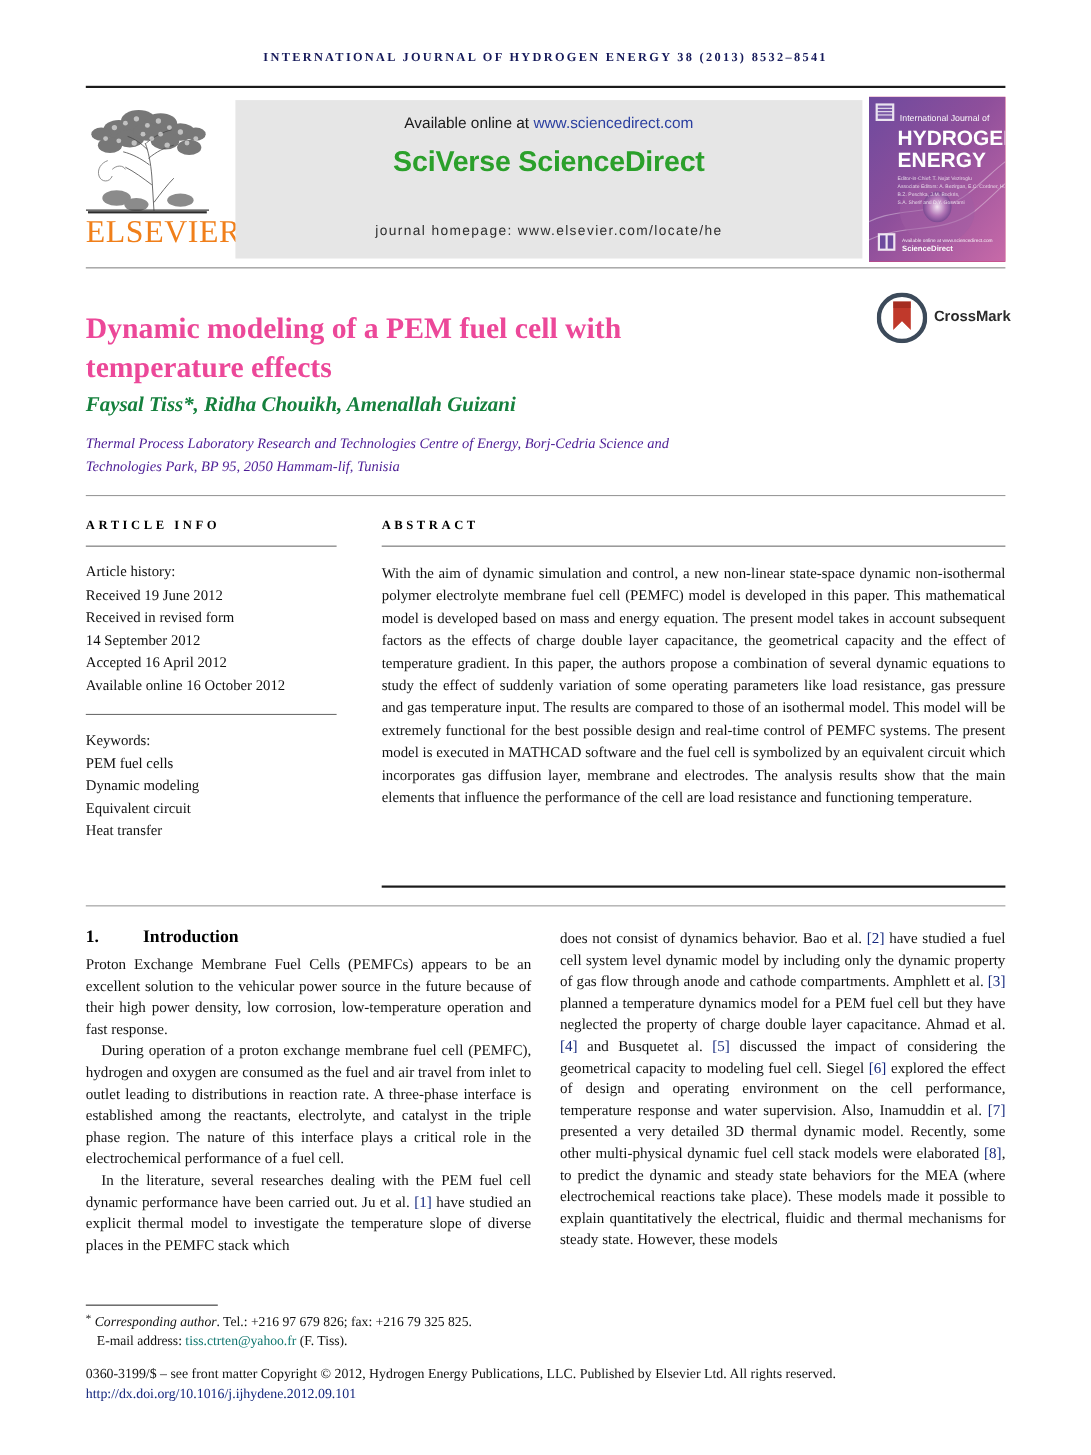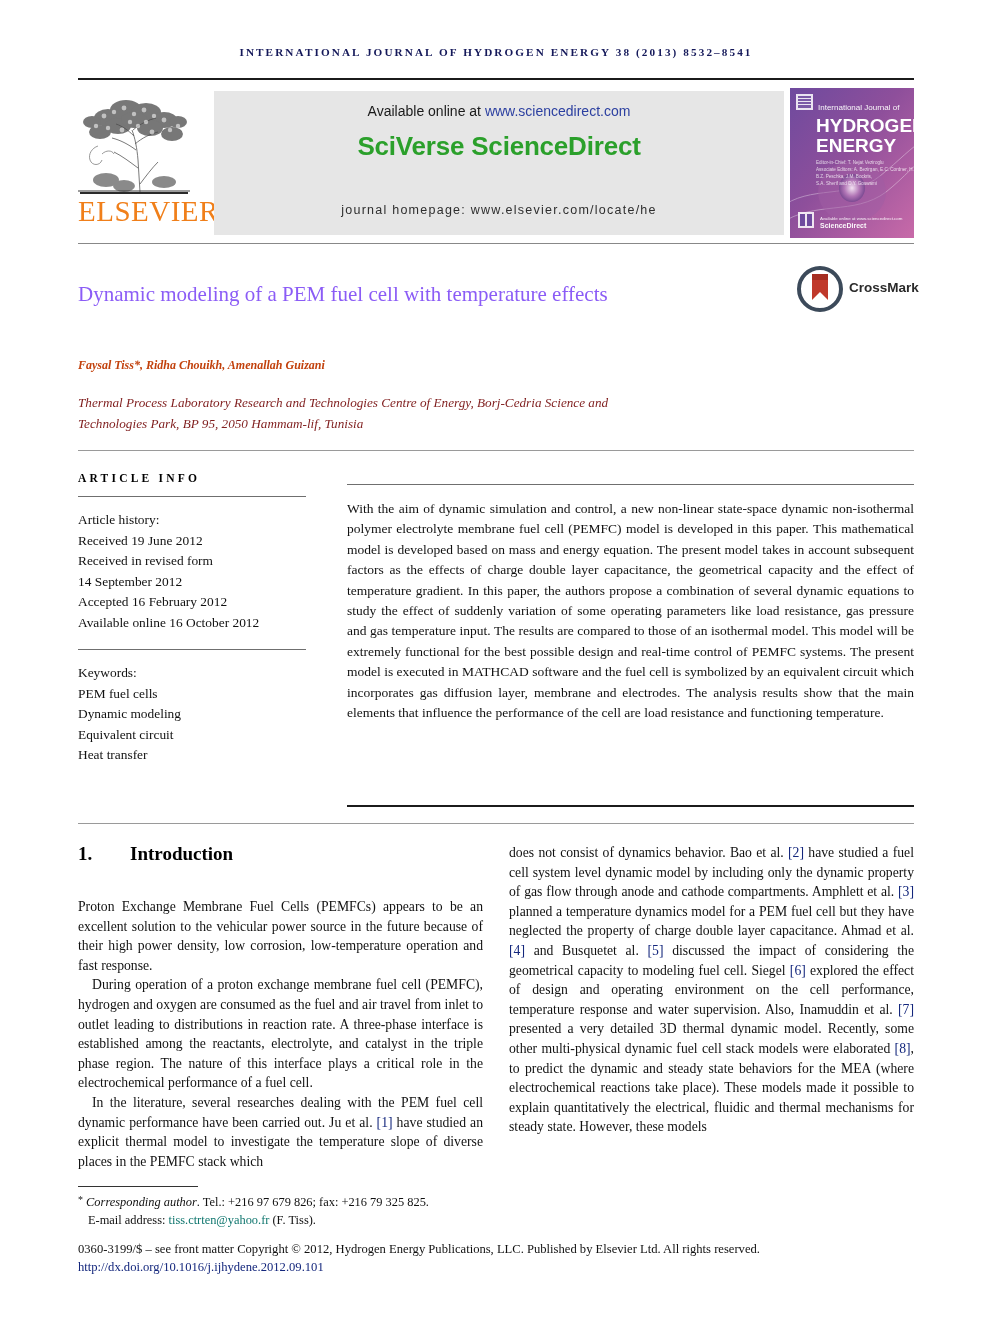--- a/index.html
+++ b/index.html
@@ -156,24 +156,24 @@
     background: #888;
   }
 
   
   .title {
     position: absolute;
     left: 78px;
     top: 262px;
     width: 620px;
     font-family: "Liberation Serif", serif;
-    font-weight: normal;
-    font-size: 21px;
+    font-weight: bold;
+    font-size: 27px;
     line-height: 36px;
-    color: #8b5cf6;
+    color: #ec4899;
   }
   .crossmark {
     position: absolute;
     left: 797px;
     top: 266px;
     width: 118px;
     height: 48px;
   }
   .crossmark-badge {
     position: absolute;
@@ -191,33 +191,33 @@
   }
 
   .authors {
     position: absolute;
     left: 78px;
     top: 358px;
     width: 700px;
     font-family: "Liberation Serif", serif;
     font-style: italic;
     font-weight: bold;
-    font-size: 12px;
-    color: #c2410c;
+    font-size: 19px;
+    color: #15803d;
   }
   .affiliation {
     position: absolute;
     left: 78px;
     top: 392px;
     width: 560px;
     font-family: "Liberation Serif", serif;
     font-style: italic;
     font-size: 13.2px;
     line-height: 21px;
-    color: #7f1d1d;
+    color: #4c1d95;
   }
 
   .rule-under-authors {
     position: absolute;
     left: 78px;
     top: 450px;
     width: 836px;
     height: 1px;
     background: #9a9a9a;
   }
@@ -303,23 +303,23 @@
   }
   .col-right {
     position: absolute;
     left: 509px;
     top: 843px;
     width: 405px;
   }
   .h1 {
     font-family: "Liberation Serif", serif;
     font-weight: bold;
-    font-size: 19px;
+    font-size: 16px;
     color: #000;
-    margin-bottom: 32px;
+    margin-bottom: 6px;
   }
   .h1 .num { display: inline-block; width: 52px; }
   .body-text {
     font-family: "Liberation Serif", serif;
     font-size: 13.7px;
     line-height: 19.6px;
     text-align: justify;
     color: #111;
   }
   .body-text p { margin: 0; text-indent: 0; }
@@ -509,34 +509,35 @@
   <div class="rule-under-authors"></div>
 
   <div class="info-col">
     <div class="sec-head">ARTICLE INFO</div>
     <div class="thin-rule"></div>
     <div class="info-body">
       <span class="lead">Article history:</span>
       <span class="lead">Received 19 June 2012</span>
       <span class="lead">Received in revised form</span>
       <span class="lead">14 September 2012</span>
-      <span class="lead">Accepted 16 February 2012</span>
+      <span class="lead">Accepted 16 April 2012</span>
       <span class="lead">Available online 16 October 2012</span>
     </div>
     <div class="info-rule-2"></div>
     <div class="info-body" style="margin-top:0">
       <span class="lead">Keywords:</span>
       <span class="lead">PEM fuel cells</span>
       <span class="lead">Dynamic modeling</span>
       <span class="lead">Equivalent circuit</span>
       <span class="lead">Heat transfer</span>
     </div>
   </div>
 
   <div class="abs-col">
+    <div class="sec-head">ABSTRACT</div>
     <div class="thin-rule"></div>
     <div class="abs-body">With the aim of dynamic simulation and control, a new non-linear state-space dynamic non-isothermal polymer electrolyte membrane fuel cell (PEMFC) model is developed in this paper. This mathematical model is developed based on mass and energy equation. The present model takes in account subsequent factors as the effects of charge double layer capacitance, the geometrical capacity and the effect of temperature gradient. In this paper, the authors propose a combination of several dynamic equations to study the effect of suddenly variation of some operating parameters like load resistance, gas pressure and gas temperature input. The results are compared to those of an isothermal model. This model will be extremely functional for the best possible design and real-time control of PEMFC systems. The present model is executed in MATHCAD software and the fuel cell is symbolized by an equivalent circuit which incorporates gas diffusion layer, membrane and electrodes. The analysis results show that the main elements that influence the performance of the cell are load resistance and functioning temperature.</div>
   </div>
 
   <div class="rule-abs-bottom"></div>
   <div class="rule-body-top"></div>
 
   <div class="col-left">
     <div class="h1">
       <span class="num">1.</span><span>Introduction</span>

